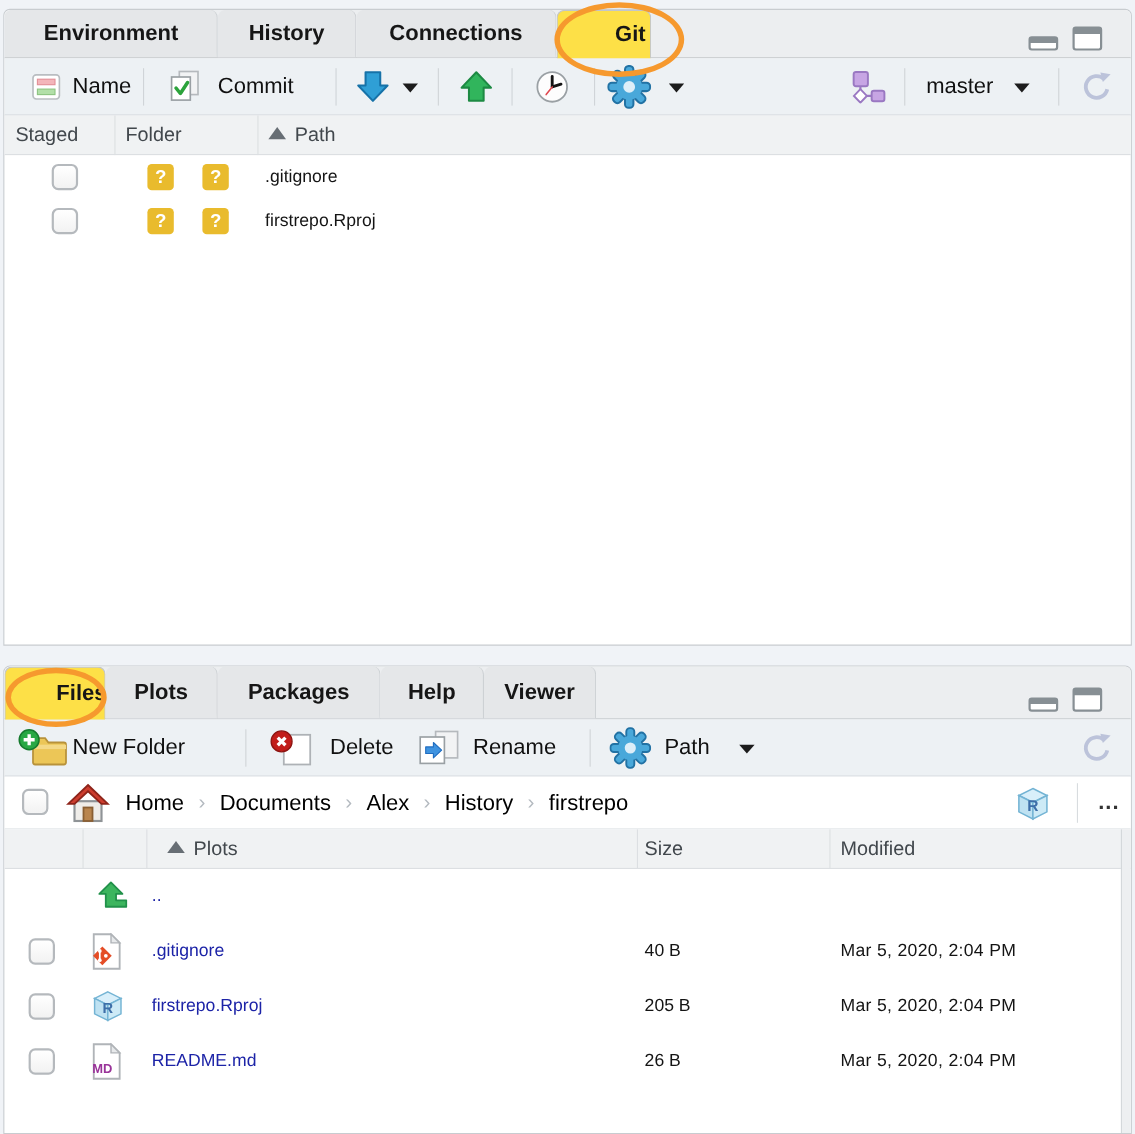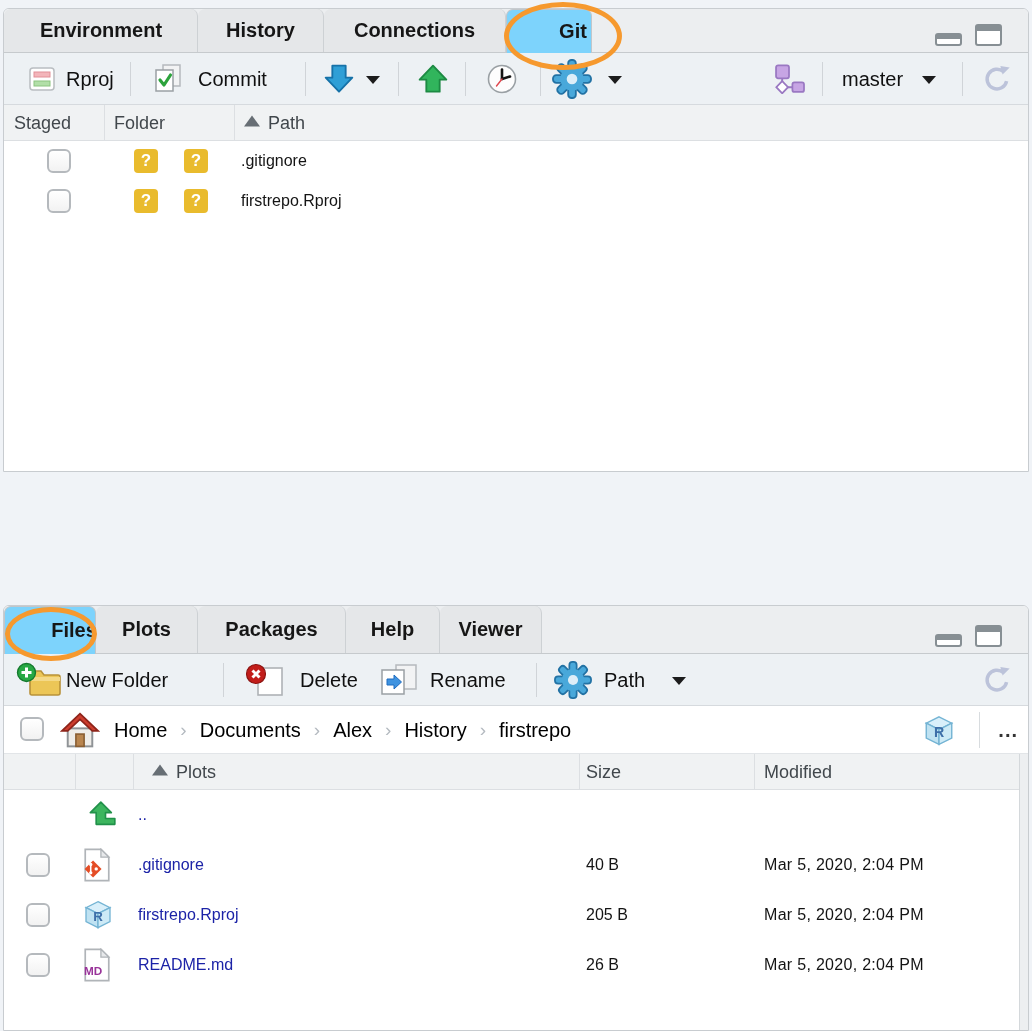--- a/index.html
+++ b/index.html
@@ -8,33 +8,33 @@
     position:relative;
     background:#f0f3f7;
     font-family:"Liberation Sans","DejaVu Sans",sans-serif;
     color:#141414;
     overflow:hidden;
   }
 
   
   .panel { position:absolute; left:3px; width:1026px; background:#ffffff;
            border:1px solid #c8ccd0; overflow:hidden; }
-  #git-panel   { top:8px;   height:464px; border-radius:6px 6px 0 0; }
+  #git-panel   { top:8px;   height:579px; border-radius:6px 6px 0 0; }
   #files-panel { top:605px; height:426px; border-radius:6px 6px 0 0; }
 
   
   .tabstrip { position:relative; height:44px; background:#eceef0;
               border-bottom:1px solid #c6cacd; display:flex; align-items:stretch; }
   #files-panel .tabstrip { height:48px; }
   .tab { display:flex; align-items:center; justify-content:center;
          font-size:20px; font-weight:bold; color:#161616;
          background:#e5e7e9; border-right:1px solid #cdd1d4;
          border-radius:7px 7px 0 0; position:relative; cursor:default; }
   .tab:first-child { border-left:1px solid #cdd1d4; border-left-color:transparent; }
-  .tab.active { background:#7dd3fc; border:1px solid #c2c6ca; border-bottom:none;
+  .tab.active { background:#fde047; border:1px solid #c2c6ca; border-bottom:none;
                 margin-bottom:-1px; z-index:2;padding-left:48px; }
   .winbtns { position:absolute; right:26px; bottom:6px; display:flex;
              align-items:flex-end; gap:13px; }
   .btn-min { width:27px; height:13px; background:#fff; border:2px solid #878f94;
              border-top-width:6px; border-radius:3px; }
   .btn-max { width:27px; height:22px; background:#fff; border:2px solid #878f94;
              border-top-width:7px; border-radius:3px; }
 
   
   .toolbar { position:relative; height:52px; background:#edf1f4;
@@ -110,21 +110,21 @@
 
   <div class="toolbar">
 
     <span class="icnbox" style="left:24px;top:12px">
       <svg width="28" height="28" viewBox="0 0 28 28">
         <rect x="2" y="3" width="24" height="22" rx="3" fill="#ffffff" stroke="#b9bdc1" stroke-width="1.5"></rect>
         <rect x="6" y="7" width="16" height="5" fill="#f3b5ba" stroke="#e28f97" stroke-width="1"></rect>
         <rect x="6" y="16" width="16" height="5" fill="#b2dfa8" stroke="#8cc480" stroke-width="1"></rect>
       </svg>
     </span>
-    <span class="tlabel" style="left:62px">Rproj</span>
+    <span class="tlabel" style="left:62px">Name</span>
     <span class="tsep" style="left:126px"></span>
 
     <span class="icnbox" style="left:148px;top:10px">
       <svg width="32" height="32" viewBox="0 0 32 32">
         <rect x="11" y="2" width="17" height="21" fill="#f2f3f4" stroke="#b5b9bd" stroke-width="1.5"></rect>
         <rect x="4" y="7" width="17" height="21" fill="#ffffff" stroke="#9aa0a4" stroke-width="1.5"></rect>
         <path d="M8 17 l4 5 l6.5 -10" fill="none" stroke="#2ca33c" stroke-width="3.2" stroke-linecap="round" stroke-linejoin="round"></path>
       </svg>
     </span>
     <span class="tlabel" style="left:194px">Commit</span>

